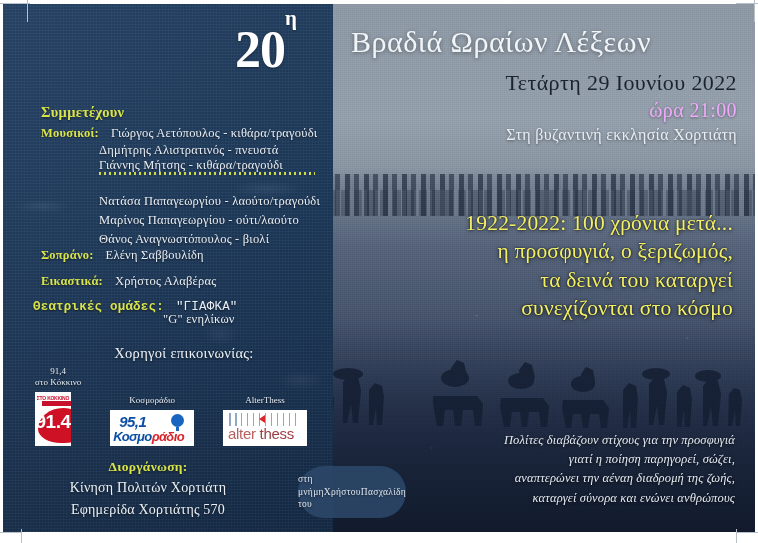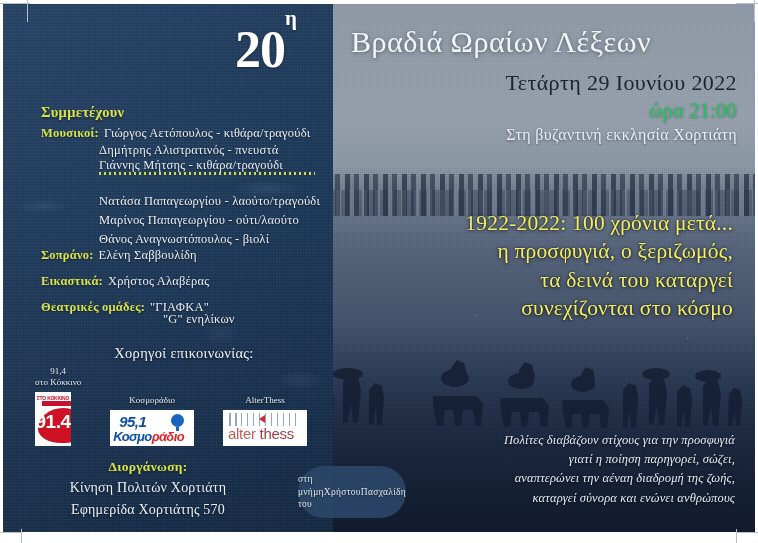--- a/index.html
+++ b/index.html
@@ -150,21 +150,21 @@
   .datetxt {
     position: absolute; right: 18px; top: 66px;
     color: #1b2330;
     font-size: 22px;
     letter-spacing: .4px;
     text-align: right;
     z-index: 6;
   }
   .timetxt {
     position: absolute; right: 18px; top: 95px;
-    color: #22c55e;
+    color: #f0abfc;
     font-size: 20px;
     letter-spacing: .4px;
     text-align: right;
     text-shadow: 0 1px 3px rgba(0,0,0,.4);
     z-index: 6;
   }
   .venuetxt {
     position: absolute; right: 18px; top: 122px;
     color: #e8edf3;
     font-size: 16px;
@@ -223,30 +223,30 @@
   .lbl-val {
     color: #e9eef4;
     font-size: 12.5px;
     letter-spacing: .2px;
     text-shadow: 0 1px 2px rgba(0,0,0,.55);
     white-space: nowrap;
   }
 
   .participants { left: 38px; top: 100px; }
   .musicians   { left: 38px; top: 120px; }
-  .mus-row     { display: flex; gap: 5px; line-height: 1.5; }
+  .mus-row     { display: flex; gap: 12px; line-height: 1.5; }
   .mus-more    { left: 96px; top: 188px; line-height: 1.52; }
   .dots {
     position: absolute; left: 96px; top: 168px; width: 216px; height: 3px;
     background-image: repeating-linear-gradient(90deg, #cfd94a 0 2px, transparent 2px 5px);
     z-index: 7;
   }
   .soprano  { left: 38px; top: 242px; }
   .visual   { left: 38px; top: 268px; }
-  .theatre  { left: 38px; top: 294px; }
+  .theatre  { left: 30px; top: 294px; font-family: Liberation Mono, monospace; }
   .theatre2 { left: 160px; top: 308px; }
 
   
   .sponsors-title {
     position: absolute; left: 16px; top: 341px; width: 330px;
     text-align: center;
     color: #eef2f7;
     font-size: 14.5px;
     letter-spacing: .3px;
     text-shadow: 0 1px 3px rgba(0,0,0,.55);

